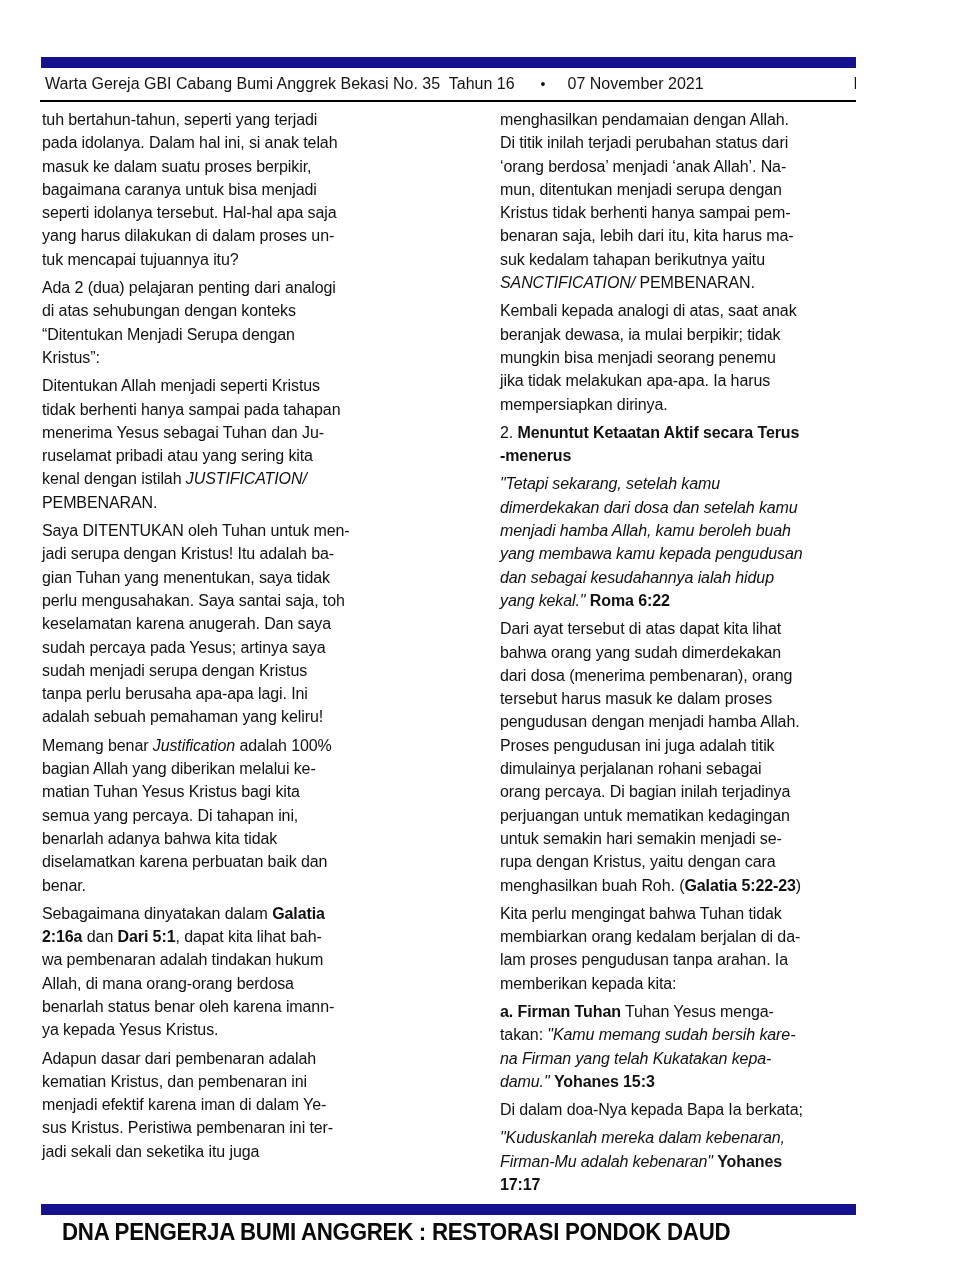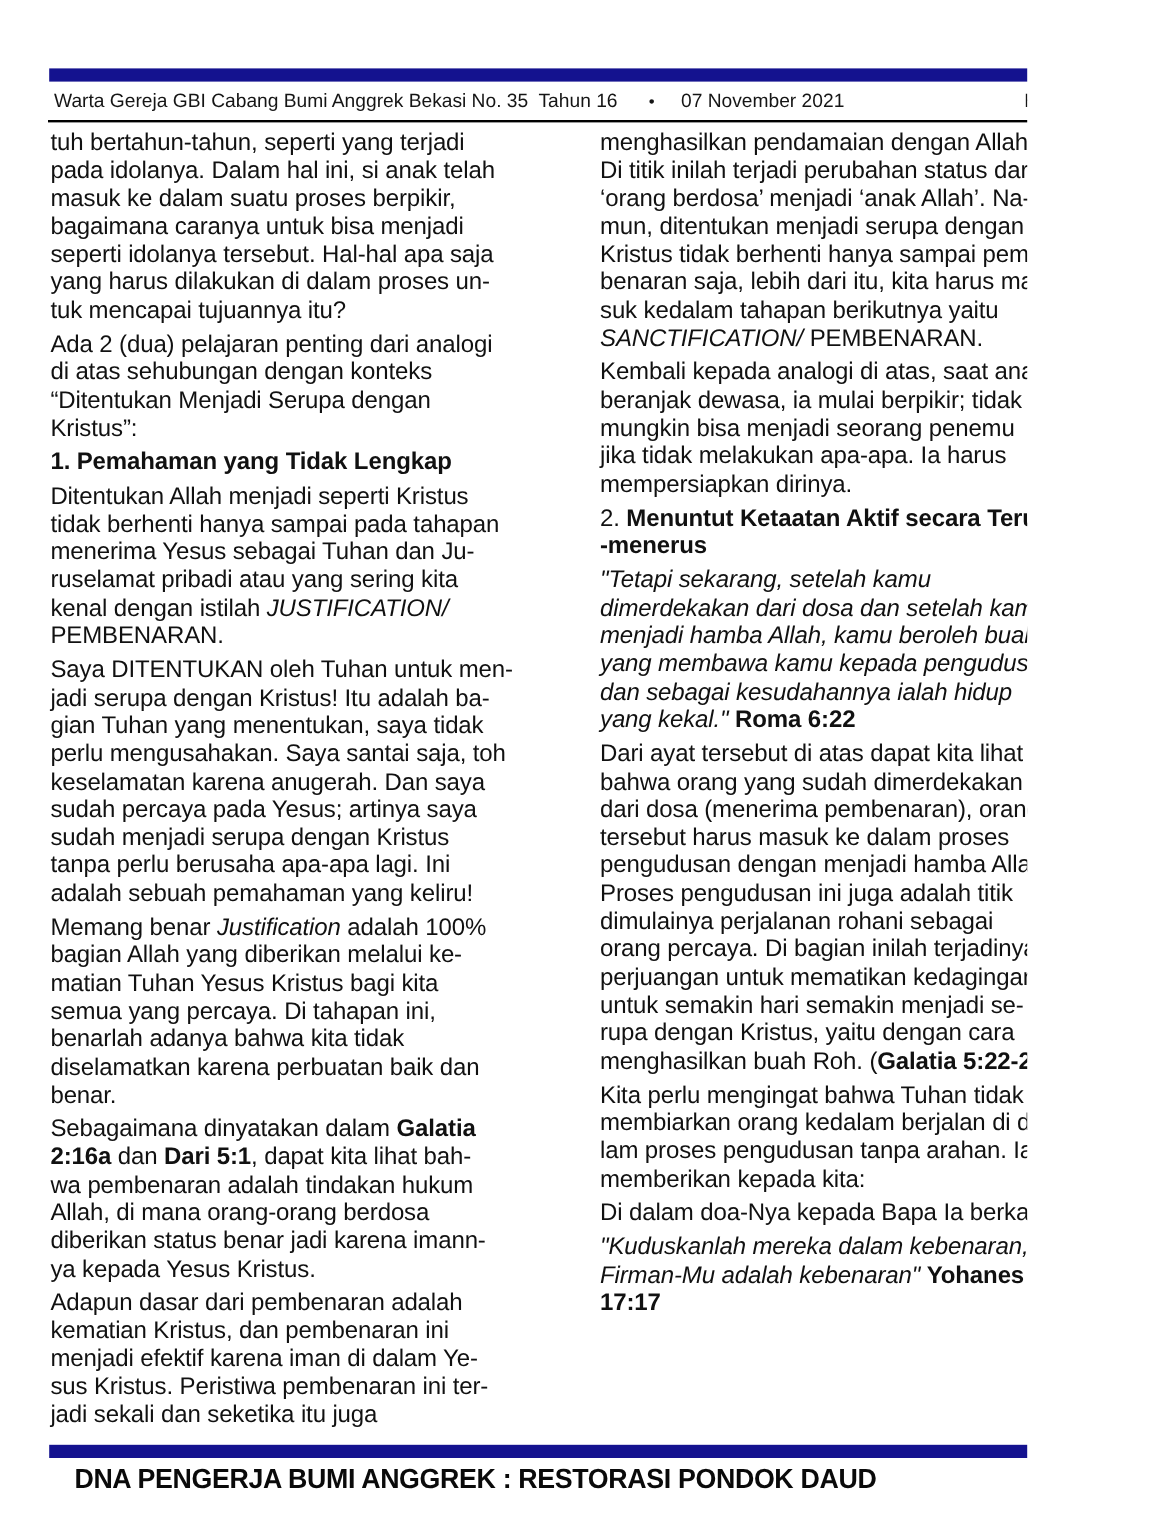--- a/index.html
+++ b/index.html
@@ -29,21 +29,21 @@
   .header-rule{position:absolute;left:40px;top:100px;width:904px;height:2.4px;background:#000;}
   .header-vline{position:absolute;left:938px;top:68px;width:2px;height:33px;background:#222;}
 
   .cols{
     position:absolute;left:42px;top:108px;width:902px;
     display:grid;grid-template-columns:436px 444px;column-gap:22px;
   }
   .col{min-width:0;}
   .col p, .col h3{
     margin:0 0 5px 0;
-    font-size:20px;
+    font-size:16px;
     font-weight:normal;
     line-height:23.3px;
     white-space:pre-line;
     letter-spacing:-0.1px;
   }
   .col h3{margin-top:2px;}
   .b{font-weight:bold;}
   .i{font-style:italic;}
 
   .footbar{position:absolute;left:41px;top:1204px;width:903px;height:11px;background:var(--bar);}
@@ -80,21 +80,20 @@
 pada idolanya. Dalam hal ini, si anak telah
 masuk ke dalam suatu proses berpikir,
 bagaimana caranya untuk bisa menjadi
 seperti idolanya tersebut. Hal-hal apa saja
 yang harus dilakukan di dalam proses un-
 tuk mencapai tujuannya itu?</span></p>
         <p><span>Ada 2 (dua) pelajaran penting dari analogi
 di atas sehubungan dengan konteks
 “Ditentukan Menjadi Serupa dengan
 Kristus”:</span></p>
-        <h3><span class="b">1. Pemahaman yang Tidak Lengkap</span></h3>
         <p><span>Ditentukan Allah menjadi seperti Kristus
 tidak berhenti hanya sampai pada tahapan
 menerima Yesus sebagai Tuhan dan Ju-
 ruselamat pribadi atau yang sering kita
 kenal dengan istilah </span><span class="i">JUSTIFICATION/</span><span>
 PEMBENARAN.</span></p>
         <p><span>Saya DITENTUKAN oleh Tuhan untuk men-
 jadi serupa dengan Kristus! Itu adalah ba-
 gian Tuhan yang menentukan, saya tidak
 perlu mengusahakan. Saya santai saja, toh
@@ -107,21 +106,21 @@
 bagian Allah yang diberikan melalui ke-
 matian Tuhan Yesus Kristus bagi kita
 semua yang percaya. Di tahapan ini,
 benarlah adanya bahwa kita tidak
 diselamatkan karena perbuatan baik dan
 benar.</span></p>
         <p><span>Sebagaimana dinyatakan dalam </span><span class="b">Galatia
 2:16a</span><span> dan </span><span class="b">Dari 5:1</span><span>, dapat kita lihat bah-
 wa pembenaran adalah tindakan hukum
 Allah, di mana orang-orang berdosa
-diberikan status benar jadi karena imann-
+benarlah status benar oleh karena imann-
 ya kepada Yesus Kristus.</span></p>
         <p><span>Adapun dasar dari pembenaran adalah
 kematian Kristus, dan pembenaran ini
 menjadi efektif karena iman di dalam Ye-
 sus Kristus. Peristiwa pembenaran ini ter-
 jadi sekali dan seketika itu juga</span></p>
       </div>
     <div class="col" id="right-col">
         <p><span>menghasilkan pendamaian dengan Allah.
 Di titik inilah terjadi perubahan status dari
@@ -153,20 +152,24 @@
 dimulainya perjalanan rohani sebagai
 orang percaya. Di bagian inilah terjadinya
 perjuangan untuk mematikan kedagingan
 untuk semakin hari semakin menjadi se-
 rupa dengan Kristus, yaitu dengan cara
 menghasilkan buah Roh. (</span><span class="b">Galatia 5:22-23</span><span>)</span></p>
         <p><span>Kita perlu mengingat bahwa Tuhan tidak
 membiarkan orang kedalam berjalan di da-
 lam proses pengudusan tanpa arahan. Ia
 memberikan kepada kita:</span></p>
+        <p><span class="b">a. Firman Tuhan</span><span> Tuhan Yesus menga-
+takan:  </span><span class="i">"Kamu memang sudah bersih kare-
+na Firman yang telah Kukatakan kepa-
+damu."</span><span>  </span><span class="b">Yohanes 15:3</span></p>
         <p><span>Di dalam doa-Nya kepada Bapa Ia berkata;</span></p>
         <p><span class="i">"Kuduskanlah mereka dalam kebenaran,
 Firman-Mu adalah kebenaran"</span><span> </span><span class="b">Yohanes
 17:17</span></p>
       </div>
   </div>
 
   <div class="footbar"></div>
   <div class="footer-text">DNA PENGERJA BUMI ANGGREK : RESTORASI PONDOK DAUD</div>
 

